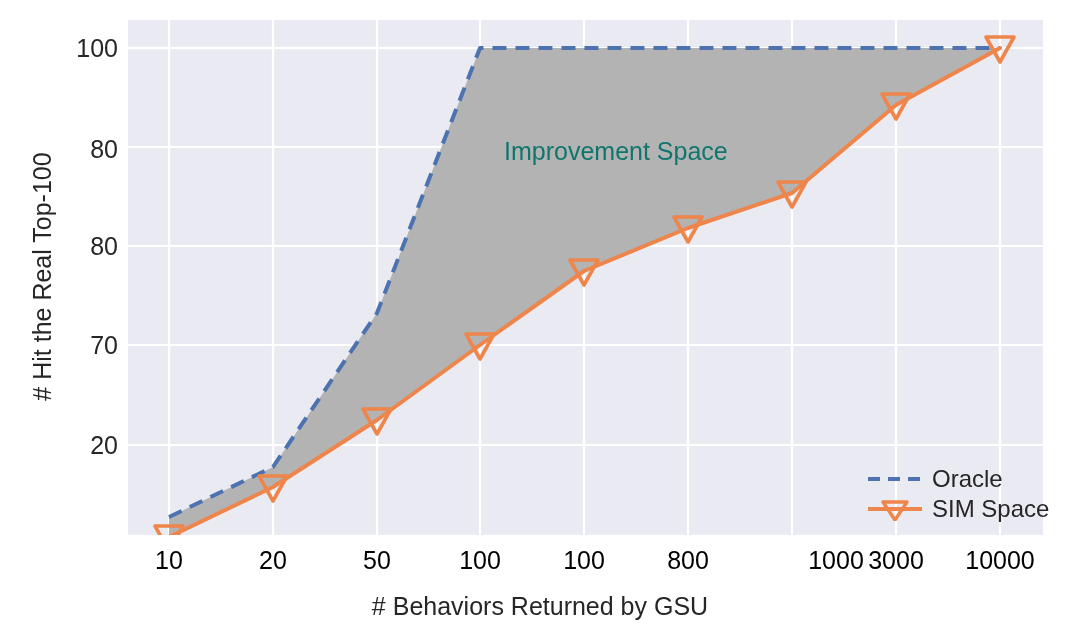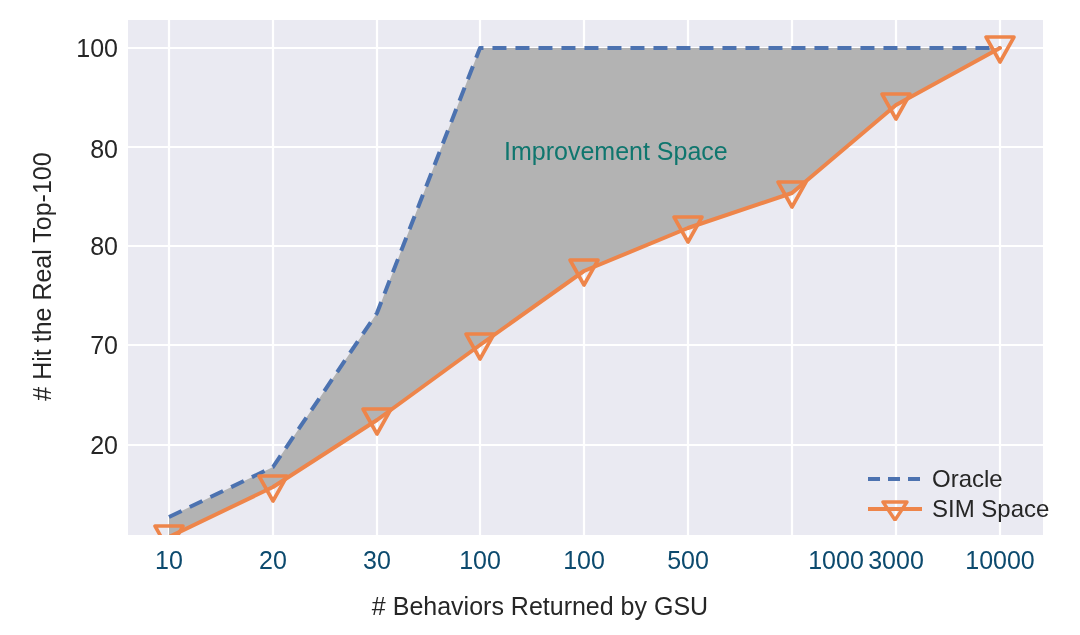--- a/index.html
+++ b/index.html
@@ -43,21 +43,21 @@
     text-align: right;
     color: #262626;
     font-size: 25px;
     line-height: 1;
     white-space: nowrap;
   }
   .xtick-wrap {
     position: absolute;
     top: 548px;
     transform: translateX(-50%);
-    color: #0c4a6e;
+    color: #000000;
     font-size: 25px;
     line-height: 1;
     white-space: nowrap;
     text-align: right;
   }
   #ylabel {
     position: absolute;
     left: -188px;
     top: 262px;
     width: 460px;
@@ -197,23 +197,23 @@
           <line x1="2" y1="12" x2="56" y2="12" stroke="#ee854a" stroke-width="4"></line>
           <polygon points="17,5 41,5 29,23" fill="none" stroke="#ee854a" stroke-width="3.4" stroke-linejoin="round"></polygon>
         </svg>
       </span>
       <span class="legend-label">SIM Space</span>
     </div>
   </div>
 
   <div class="xtick-wrap" style="left:169px">10</div>
   <div class="xtick-wrap" style="left:273px">20</div>
-  <div class="xtick-wrap" style="left:377px">30</div>
+  <div class="xtick-wrap" style="left:377px">50</div>
   <div class="xtick-wrap" style="left:480px">100</div>
   <div class="xtick-wrap" style="left:584px">100</div>
-  <div class="xtick-wrap" style="left:688px">500</div>
+  <div class="xtick-wrap" style="left:688px">800</div>
   <div class="xtick-wrap" style="left:836px">1000</div>
   <div class="xtick-wrap" style="left:896px">3000</div>
   <div class="xtick-wrap" style="left:1000px">10000</div>
 
   <div id="xlabel"># Behaviors Returned by GSU</div>
 
 </div>
 
 </body></html>

